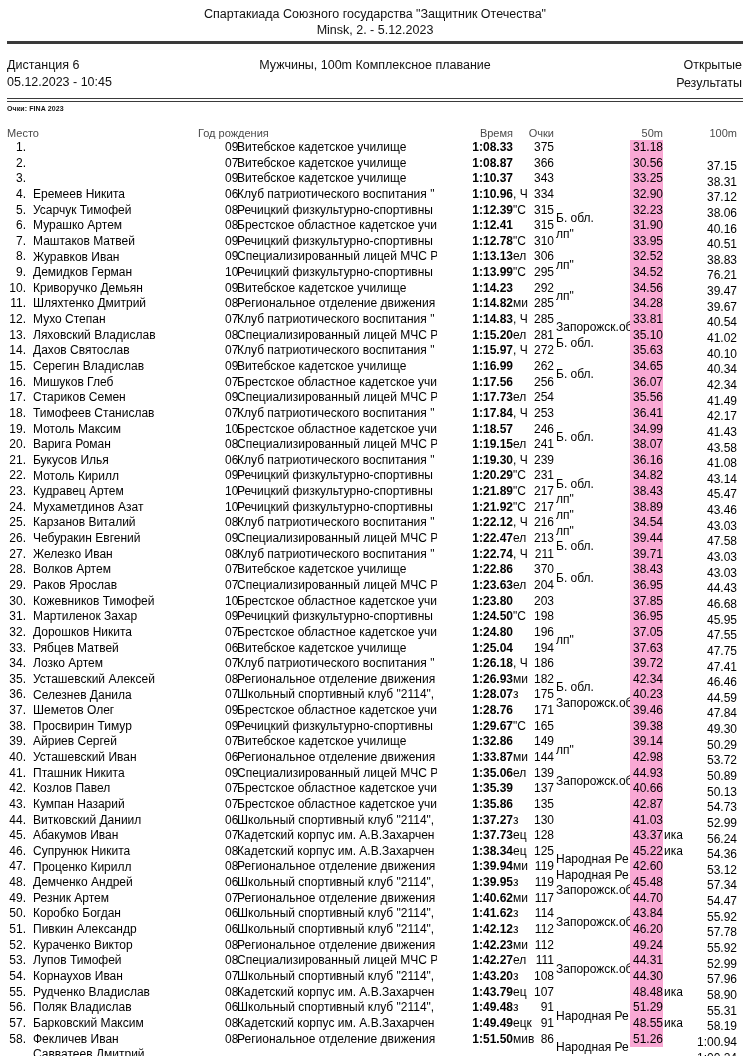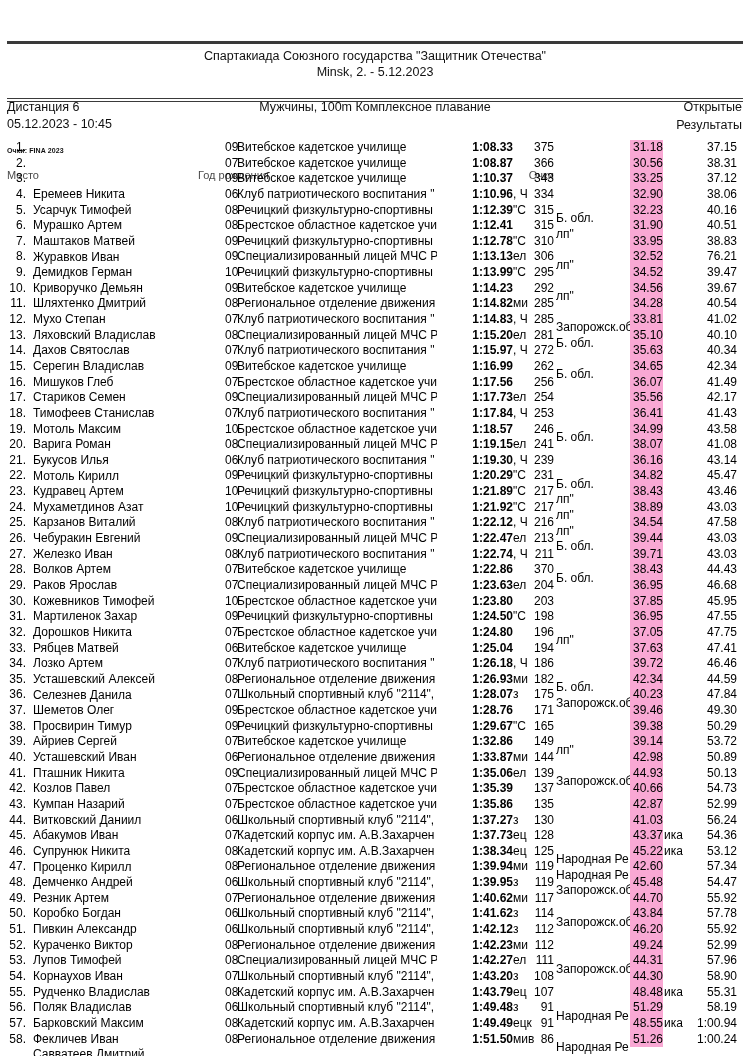--- a/index.html
+++ b/index.html
@@ -1,18 +1,18 @@
 <!DOCTYPE html>
 <html><head>
 <meta charset="utf-8">
 <style>
   html,body{margin:0;padding:0;background:#fff;}
   .page{position:relative;width:750px;height:1056px;background:#fff;overflow:hidden;
         font-family:"Liberation Sans",sans-serif;color:#000;}
-  .abs{position:absolute;white-space:nowrap;margin-top:42px;}
+  .abs{position:absolute;white-space:nowrap;}
   .center{left:0;width:750px;text-align:center;}
   .title{font-size:12.5px;color:#111;}
   .rule-thick{position:absolute;left:7px;width:736px;height:3px;background:#3a3a3a;}
   .rule-double{position:absolute;left:7px;width:736px;height:4px;box-sizing:border-box;
                border-top:1.4px solid #3a3a3a;border-bottom:1.4px solid #3a3a3a;}
   .meta{font-size:12.5px;color:#111;}
   .scoring{font-size:7px;font-weight:700;color:#111;letter-spacing:.1px;}
   .colhead{font-size:11px;color:#4a4a4a;}
   .right{text-align:right;}
   .rows{position:absolute;top:140px;left:0;width:750px;}
@@ -21,21 +21,21 @@
   .c-place{left:0;width:26px;text-align:right;}
   .c-name{left:33px;margin-top:47px;}
   .c-year{left:205px;margin-left:20px;}
   .c-club{left:237px;width:223px;overflow:hidden;}
   .c-a{left:513px;}
   .c-b{left:556px;margin-top:24px;}
   .c-c{left:664px;}
   .c-time{left:437px;width:76px;text-align:right;font-weight:700;background:#fff;}
   .c-points{left:514px;width:40px;text-align:right;}
   .c-t50{left:630px;width:33px;text-align:right;background:#f9a8d4;}
-  .c-t100{left:688px;width:49px;text-align:right;background:#fff;}
+  .c-t100{left:688px;width:49px;text-align:right;background:#fff;margin-top:19px;}
 </style>
 </head>
 <body>
 
 <div class="page">
 
   <div class="abs center title" style="top:7px">Спартакиада Союзного государства "Защитник Отечества"</div>
   <div class="abs center title" style="top:23px">Minsk, 2. - 5.12.2023</div>
 
   <div class="rule-thick" style="top:41px"></div>

